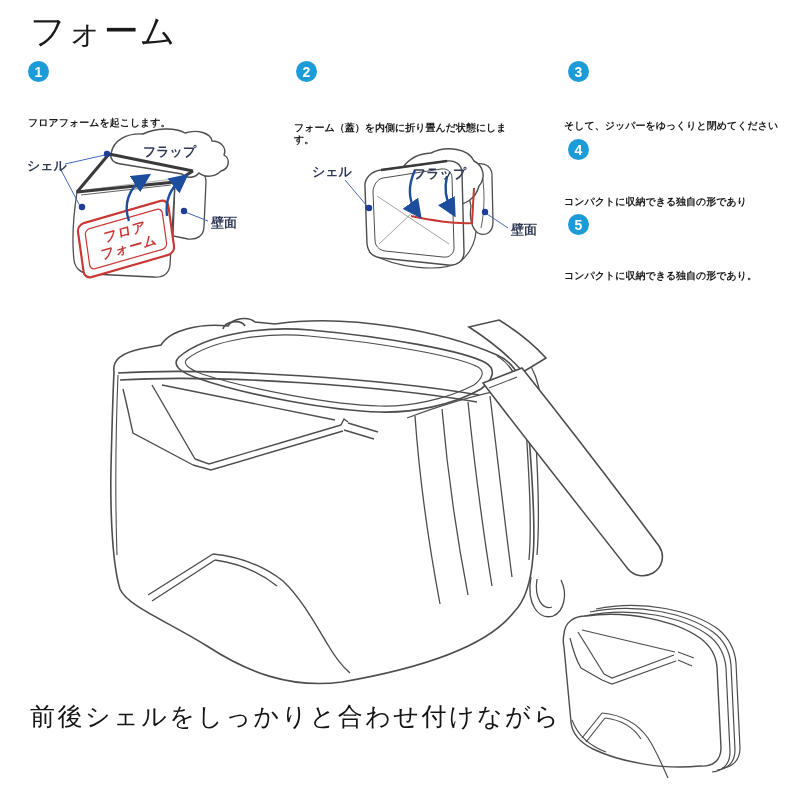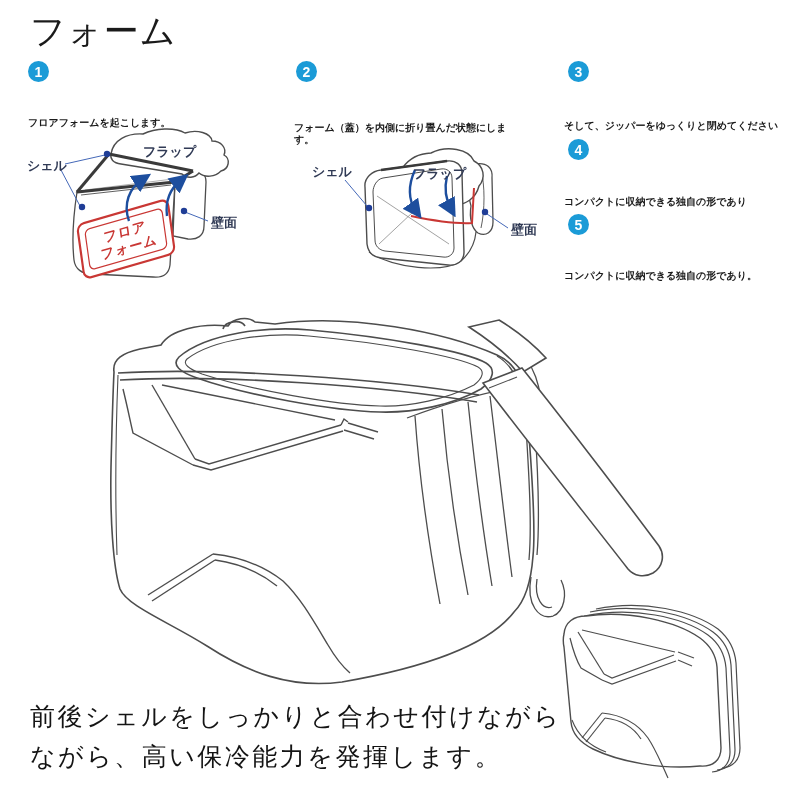--- a/index.html
+++ b/index.html
@@ -207,14 +207,13 @@
         <path d="M38,142 L57,118"></path>
       <path d="M54,113 C75,115 90,124 100,138 C108,150 114,165 120,178"></path>
       <path d="M57,118 C74,120 86,128 93,139"></path>
     </g>
     <path d="M24,120 C30,136 42,146 58,152" stroke-width="1.1"></path>
   </g>
 </svg>
 
 <div class="abs caption">
   <div>前後シェルをしっかりと合わせ付けながら</div>
-  <div>ながら、高い保冷能力を発揮します。</div>
 </div>
 
 </body></html>

